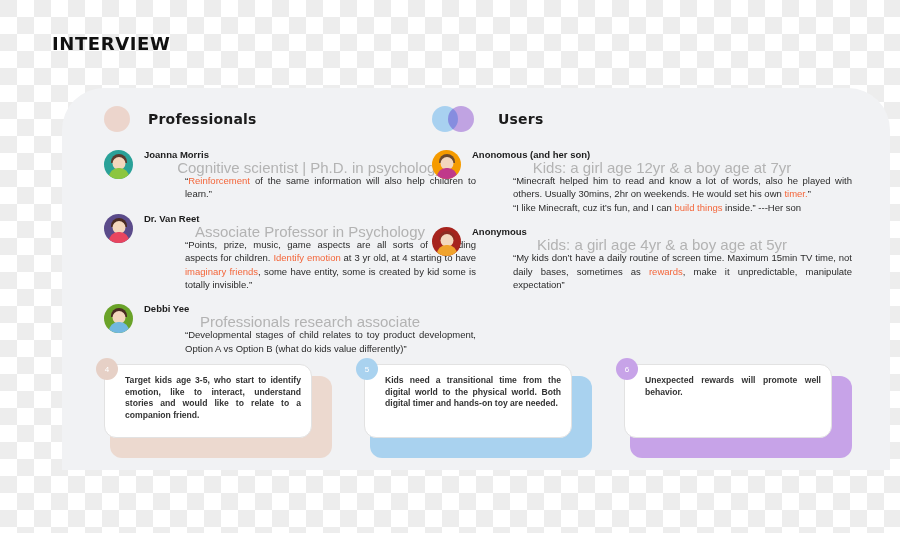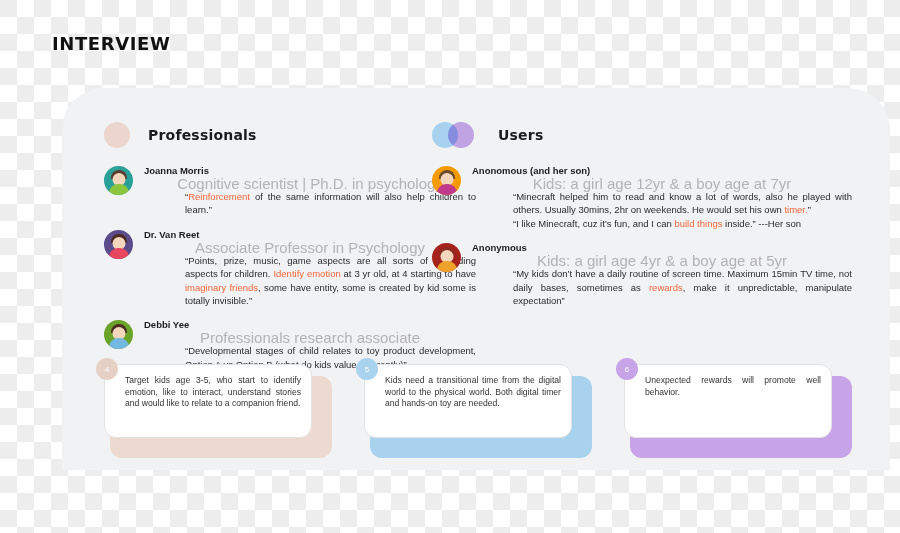--- a/index.html
+++ b/index.html
@@ -12,21 +12,21 @@
   }
   .page-title{
     position:absolute;left:52px;top:33px;
     font-size:18px;font-weight:bold;letter-spacing:.6px;
     color:#111111;font-family:"DejaVu Sans", sans-serif;
   }
   .panel{
     position:absolute;left:62px;top:88px;width:828px;height:382px;
     background:#f1f2f4;border-radius:42px 42px 0 0;
   }
-  .col{position:absolute;top:30px;}
+  .col{position:absolute;top:14px;}
   .col-left{left:42px;width:372px;}
   .col-right{left:370px;width:420px;}
 
   .sec-head{display:flex;align-items:center;height:34px;margin-bottom:12px;}
   .dot{width:26px;height:26px;border-radius:50%;background:#ecd5cc;flex:0 0 auto;}
   .dot-pair{position:relative;width:48px;height:26px;flex:0 0 auto;}
   .dot-pair i{position:absolute;top:0;width:26px;height:26px;border-radius:50%;display:block;}
   .dot-blue{left:0;background:#a8d1f0;}
   .dot-purple{left:16px;background:#cbaced;mix-blend-mode:multiply;}
   .sec-title{
@@ -54,21 +54,21 @@
   .hl{color:#f4663a;}
 
   .cards{position:absolute;left:42px;top:276px;width:748px;display:flex;gap:32px;}
   .card-wrap{position:relative;width:228px;height:88px;}
   .card-shadow{
     position:absolute;left:6px;top:12px;width:222px;height:82px;border-radius:12px;
   }
   .card{
     position:absolute;left:0;top:0;width:208px;height:74px;
     background:#ffffff;border:1px solid #e2e2e2;border-radius:12px;
-    padding:10px 10px 10px 20px;box-sizing:border-box;
+    padding:10px 10px 10px 20px;box-sizing:border-box;font-weight:bold;
   }
   .badge{
     position:absolute;left:-8px;top:-6px;width:22px;height:22px;border-radius:50%;
     display:flex;align-items:center;justify-content:center;
     font-size:8px;color:#ffffff;
   }
   .card-text{font-size:8.6px;line-height:11.6px;color:#333333;text-align:justify;}
 </style>
 </head>
 <body>

